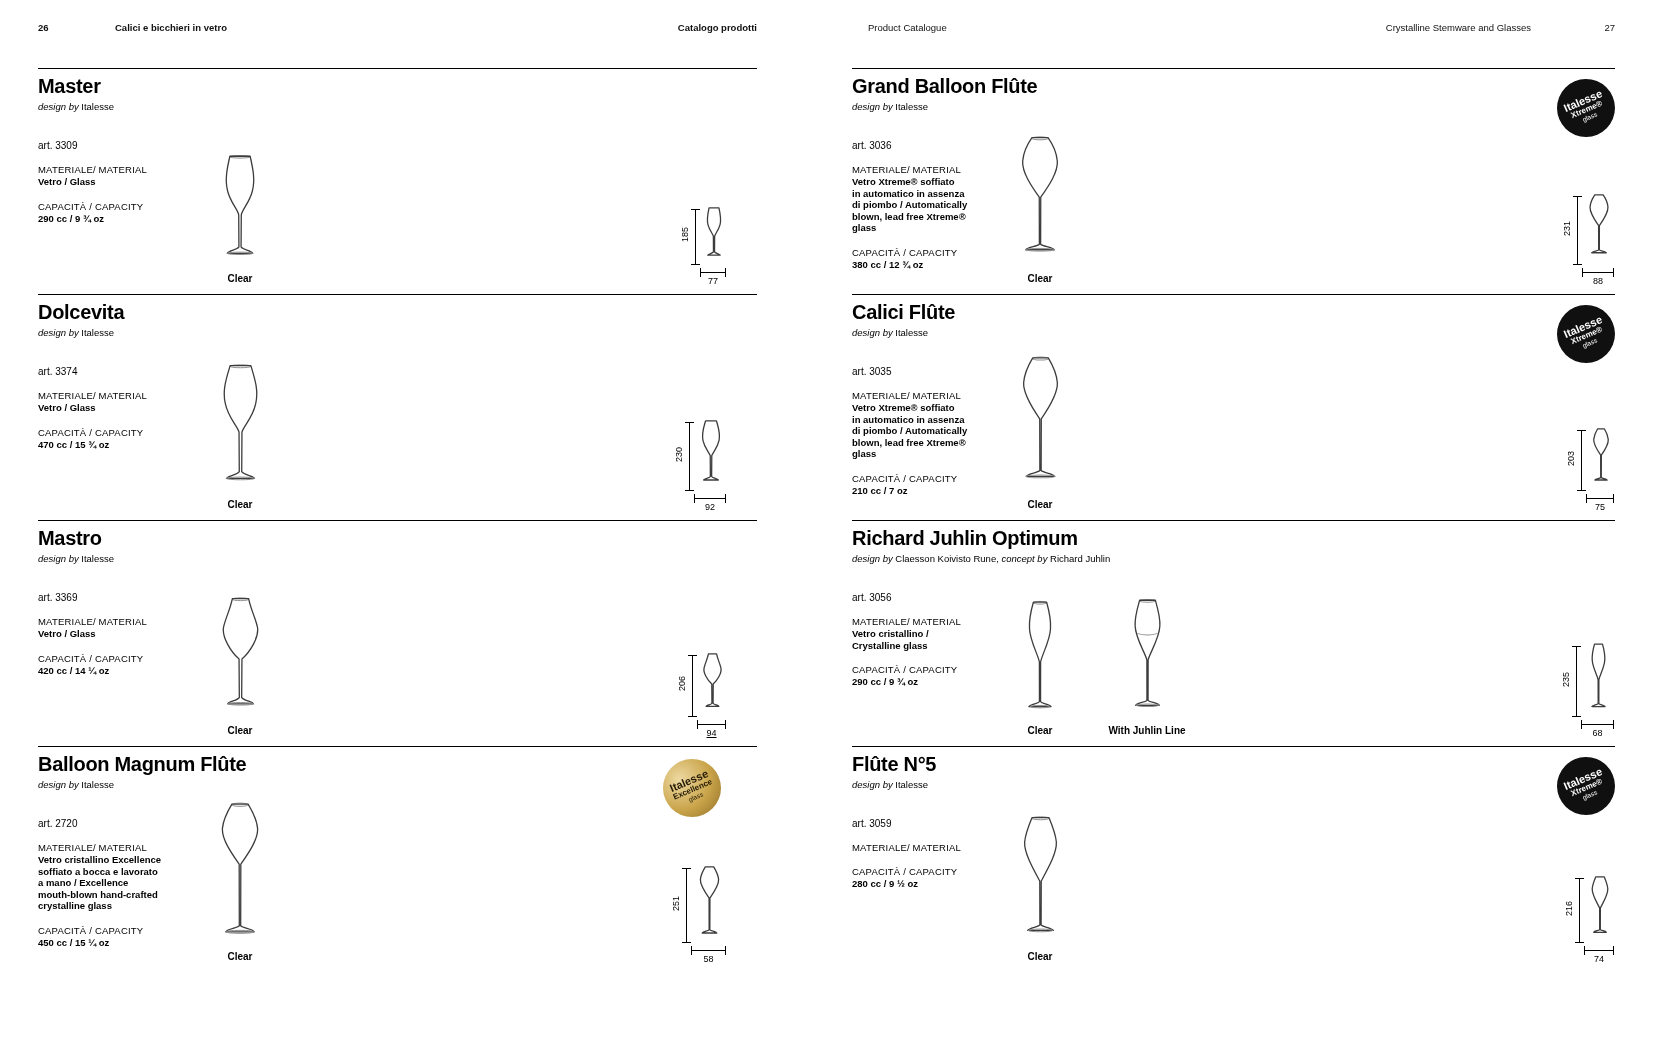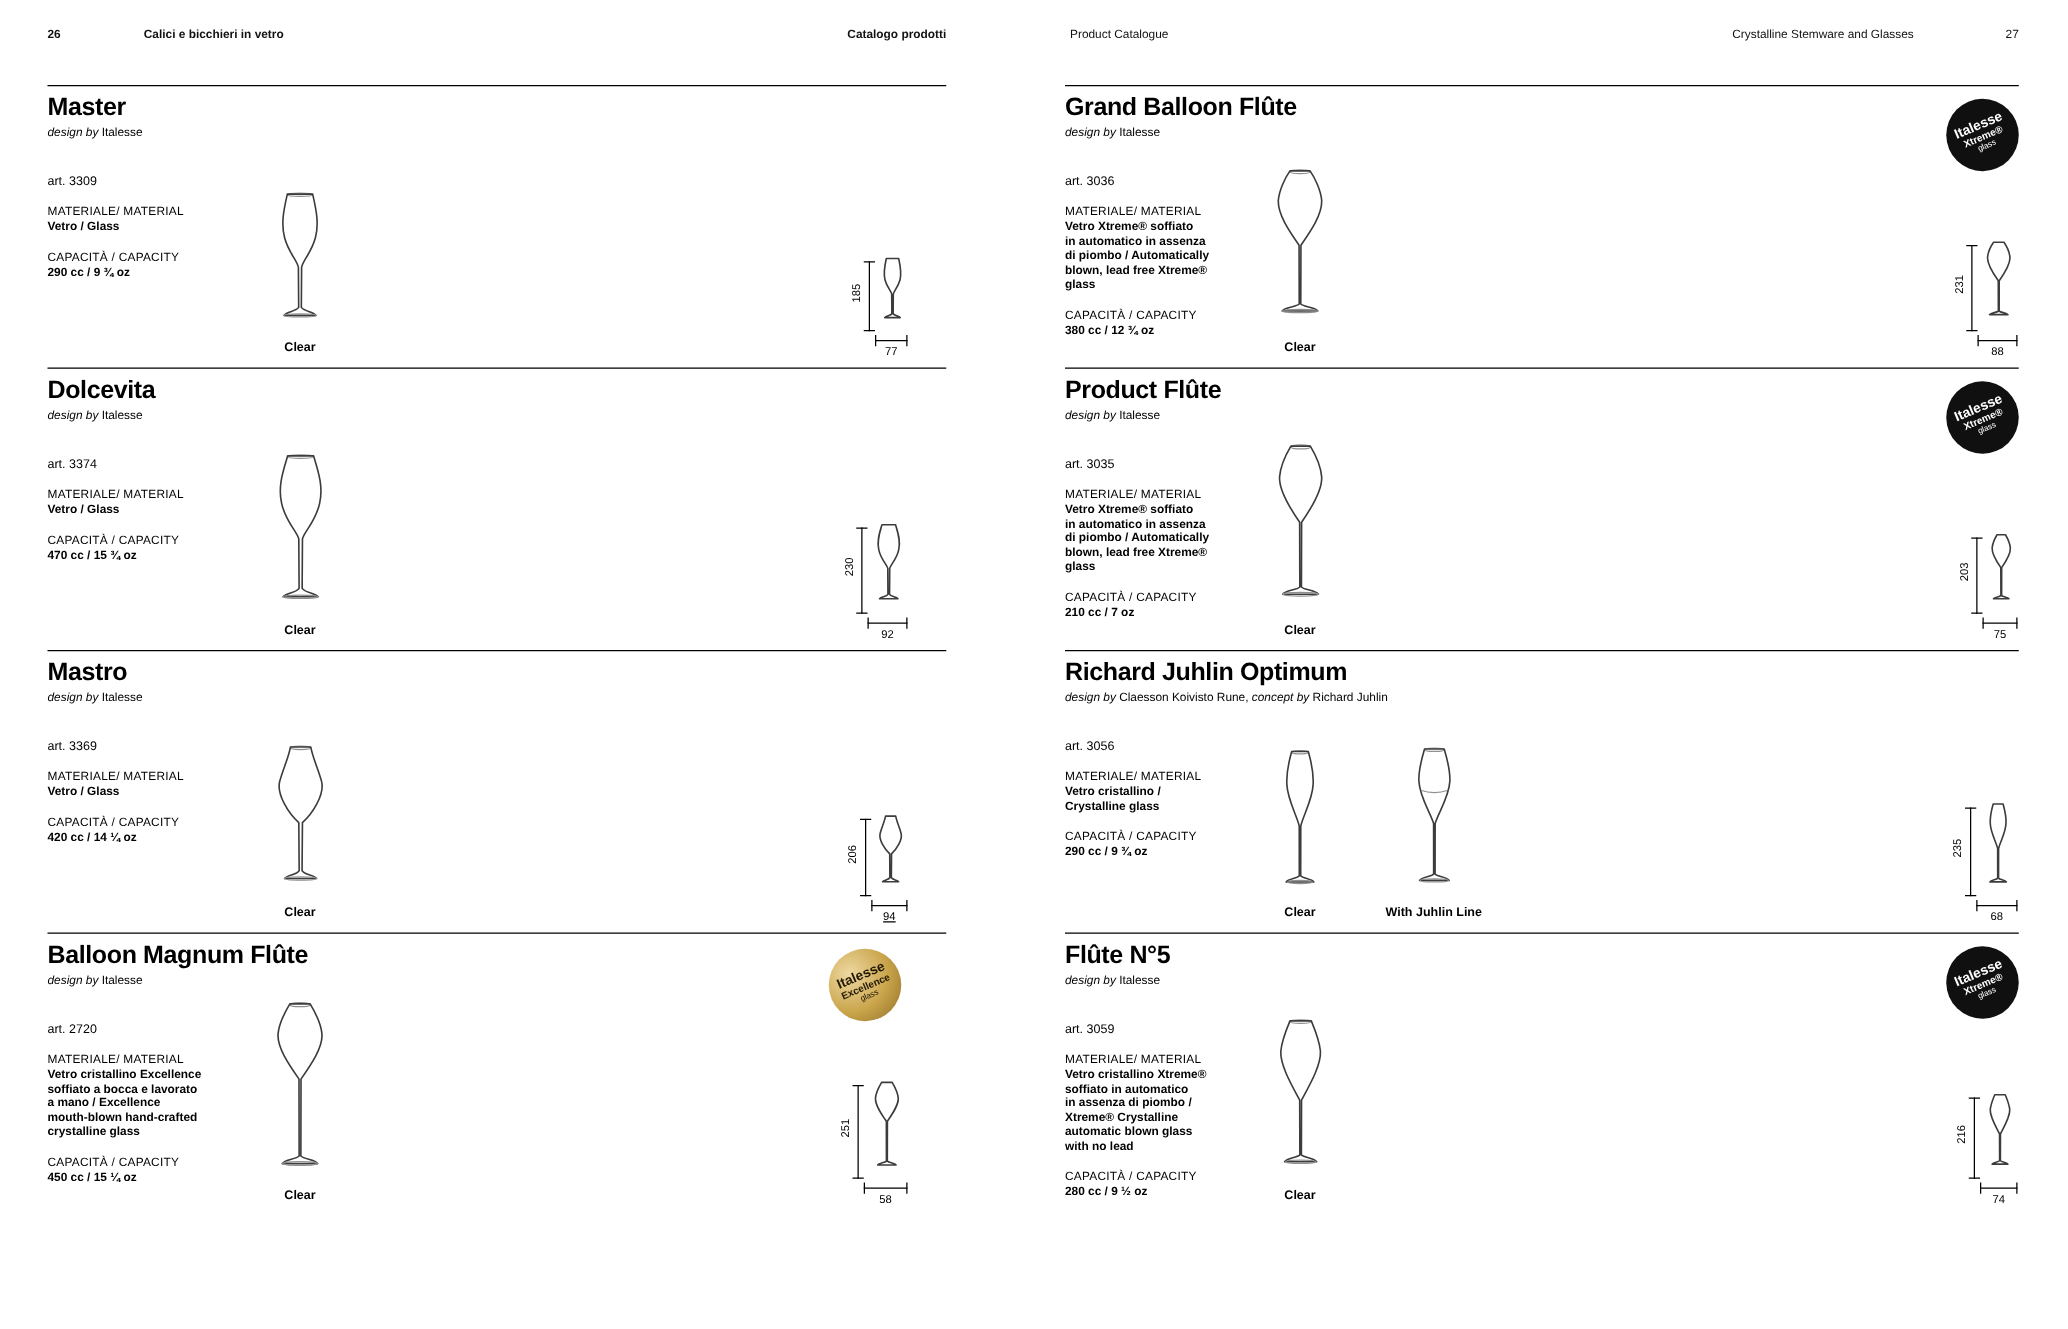--- a/index.html
+++ b/index.html
@@ -10,21 +10,21 @@
   .page-left  { left:0; }
   .page-right { left:827px; }
 
   .page-header { position:absolute; top:22px; height:14px; font-size:9.5px; color:#111; }
   .page-left  .page-header { left:38px; right:70px;font-weight:bold; }
   .page-right .page-header { left:25px; right:39px; }
   .page-header span { position:absolute; top:0; white-space:nowrap; }
   .ph-pgnum-l { left:0; }
   .ph-title-l { left:77px; }
   .ph-right-l { right:0; }
-  .ph-title-r { left:4px; }
+  .ph-title-r { left:16px; }
   .ph-right-r { right:84px; }
   .ph-pgnum-r { right:0; }
 
   .sections { position:absolute; top:68px; }
   .page-left  .sections { left:38px; right:70px; }
   .page-right .sections { left:25px; right:39px; }
 
   .product { position:relative; height:226px; border-top:1.5px solid #000; }
 
   .text-col { position:absolute; left:0; top:6px; width:175px; }
@@ -281,21 +281,21 @@
     </div>
   <div class="badge badge-black">
             <span class="b1">Italesse</span>
             <span class="b2">Xtreme®</span>
             <span class="b3">glass</span>
           </div>
         </section>
 
   <section class="product">
     <div class="text-col">
-      <h2 class="title">Product Flûte</h2>
+      <h2 class="title">Calici Flûte</h2>
       <p class="design"><span class="it">design by </span><span>Italesse</span><span class="it"></span><span></span></p>
       <p class="art">art. 3035</p>
       <p class="lbl">MATERIALE/ MATERIAL</p>
       <p class="val">Vetro Xtreme® soffiato
 in automatico in assenza
 di piombo / Automatically
 blown, lead free Xtreme®
 glass</p>
       <p class="lbl">CAPACITÀ / CAPACITY</p>
       <p class="val">210 cc / 7 oz</p>
@@ -376,26 +376,20 @@
       </div>
     </div>
   </section>
 
   <section class="product">
     <div class="text-col">
       <h2 class="title">Flûte N°5</h2>
       <p class="design"><span class="it">design by </span><span>Italesse</span><span class="it"></span><span></span></p>
       <p class="art">art. 3059</p>
       <p class="lbl">MATERIALE/ MATERIAL</p>
-      <p class="val">Vetro cristallino Xtreme®
-soffiato in automatico
-in assenza di piombo /
-Xtreme® Crystalline
-automatic blown glass
-with no lead</p>
       <p class="lbl">CAPACITÀ / CAPACITY</p>
       <p class="val">280 cc / 9 ½ oz</p>
     </div>
     <div class="variants">
             <figure>
               <div><svg width="61" height="128" viewBox="0 0 100 210" xmlns="http://www.w3.org/2000/svg">
     <ellipse class="glass-soft" cx="50" cy="7" rx="14" ry="2.4"></ellipse>
     <path class="glass-line" d="M36,6 C31,18 25,34 24,46 C23,64 38,90 48.8,110 L49,182 C45,186 32,186 29,191 L71,191 C68,186 55,186 51,182 L51.2,110 C62,90 77,64 76,46 C75,34 69,18 64,6 Z"></path>
 
     <ellipse class="glass-soft" cx="50" cy="191" rx="20" ry="2.2"></ellipse>

